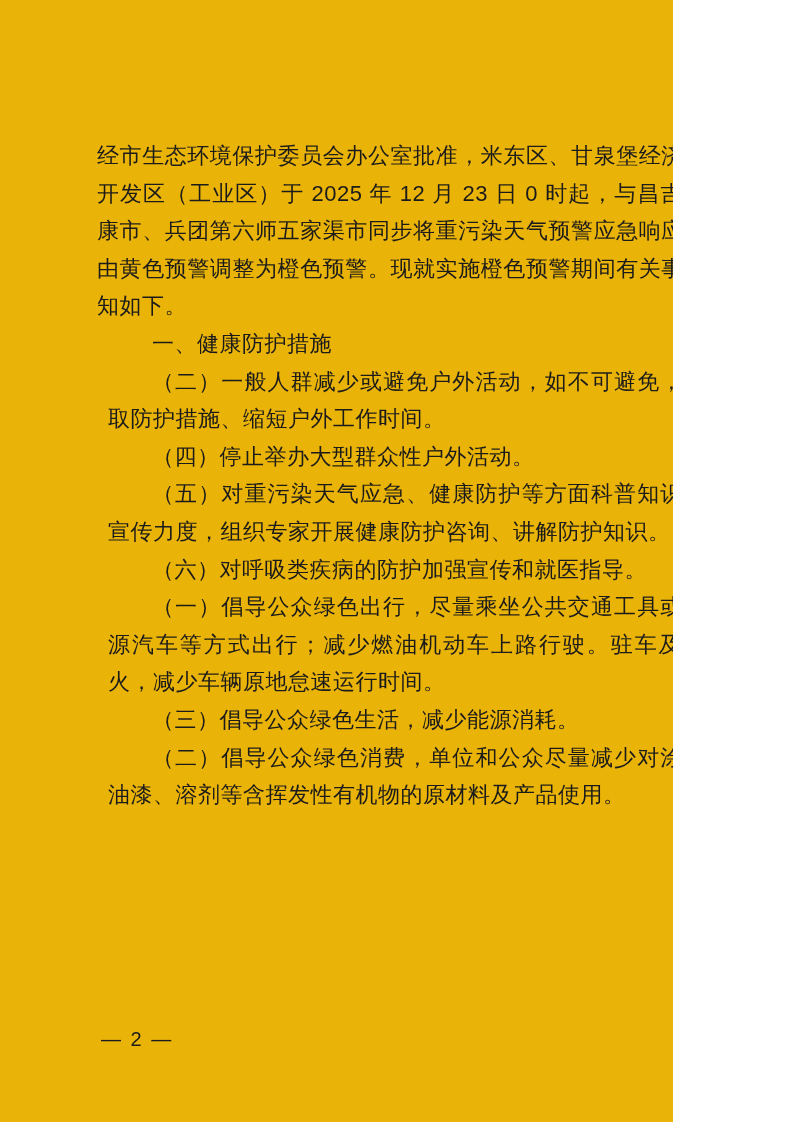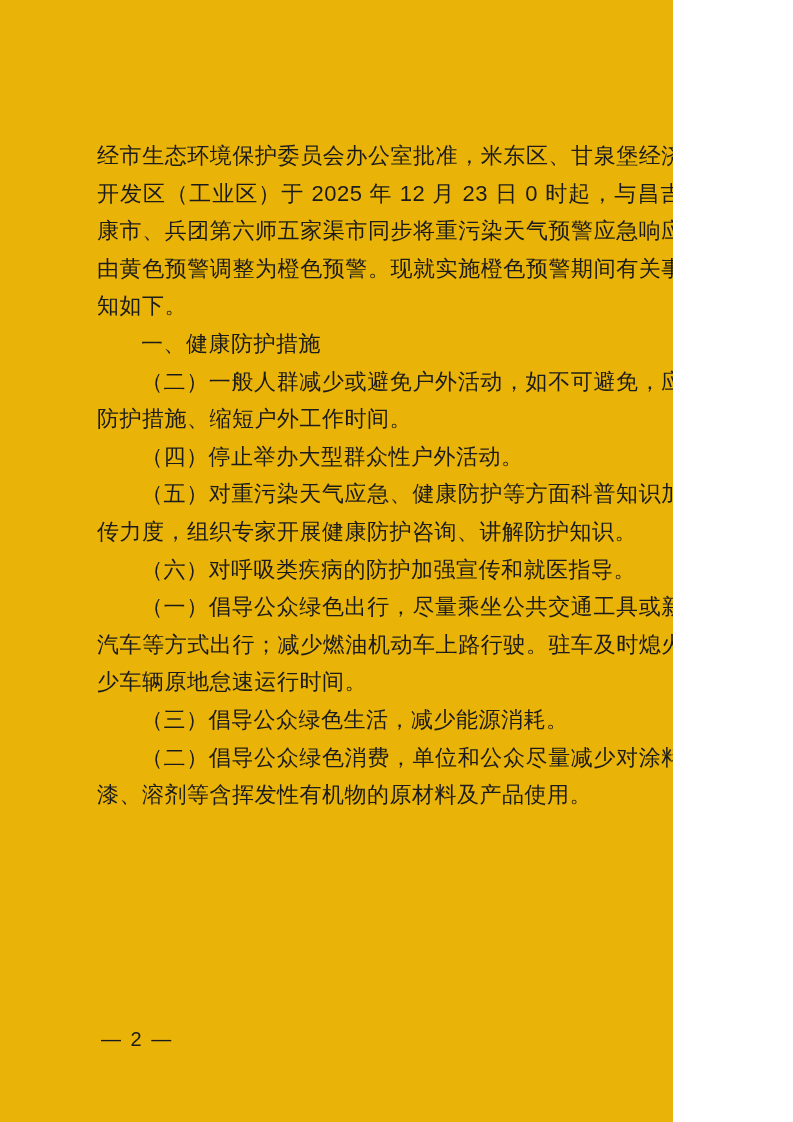--- a/index.html
+++ b/index.html
@@ -26,20 +26,21 @@
     text-align: justify;
     text-justify: inter-ideograph;
     letter-spacing: 0.5px;
   }
   .content p {
     margin: 0;
     padding: 0;
   }
   .content p.indent {
     text-indent: 2em;
+    margin-left: 11px;
   }
   .footer {
     position: absolute;
     left: 101px;
     top: 1028px;
     font-size: 20px;
     letter-spacing: 2px;
     color: #1b1b1b;
   }
 </style>

